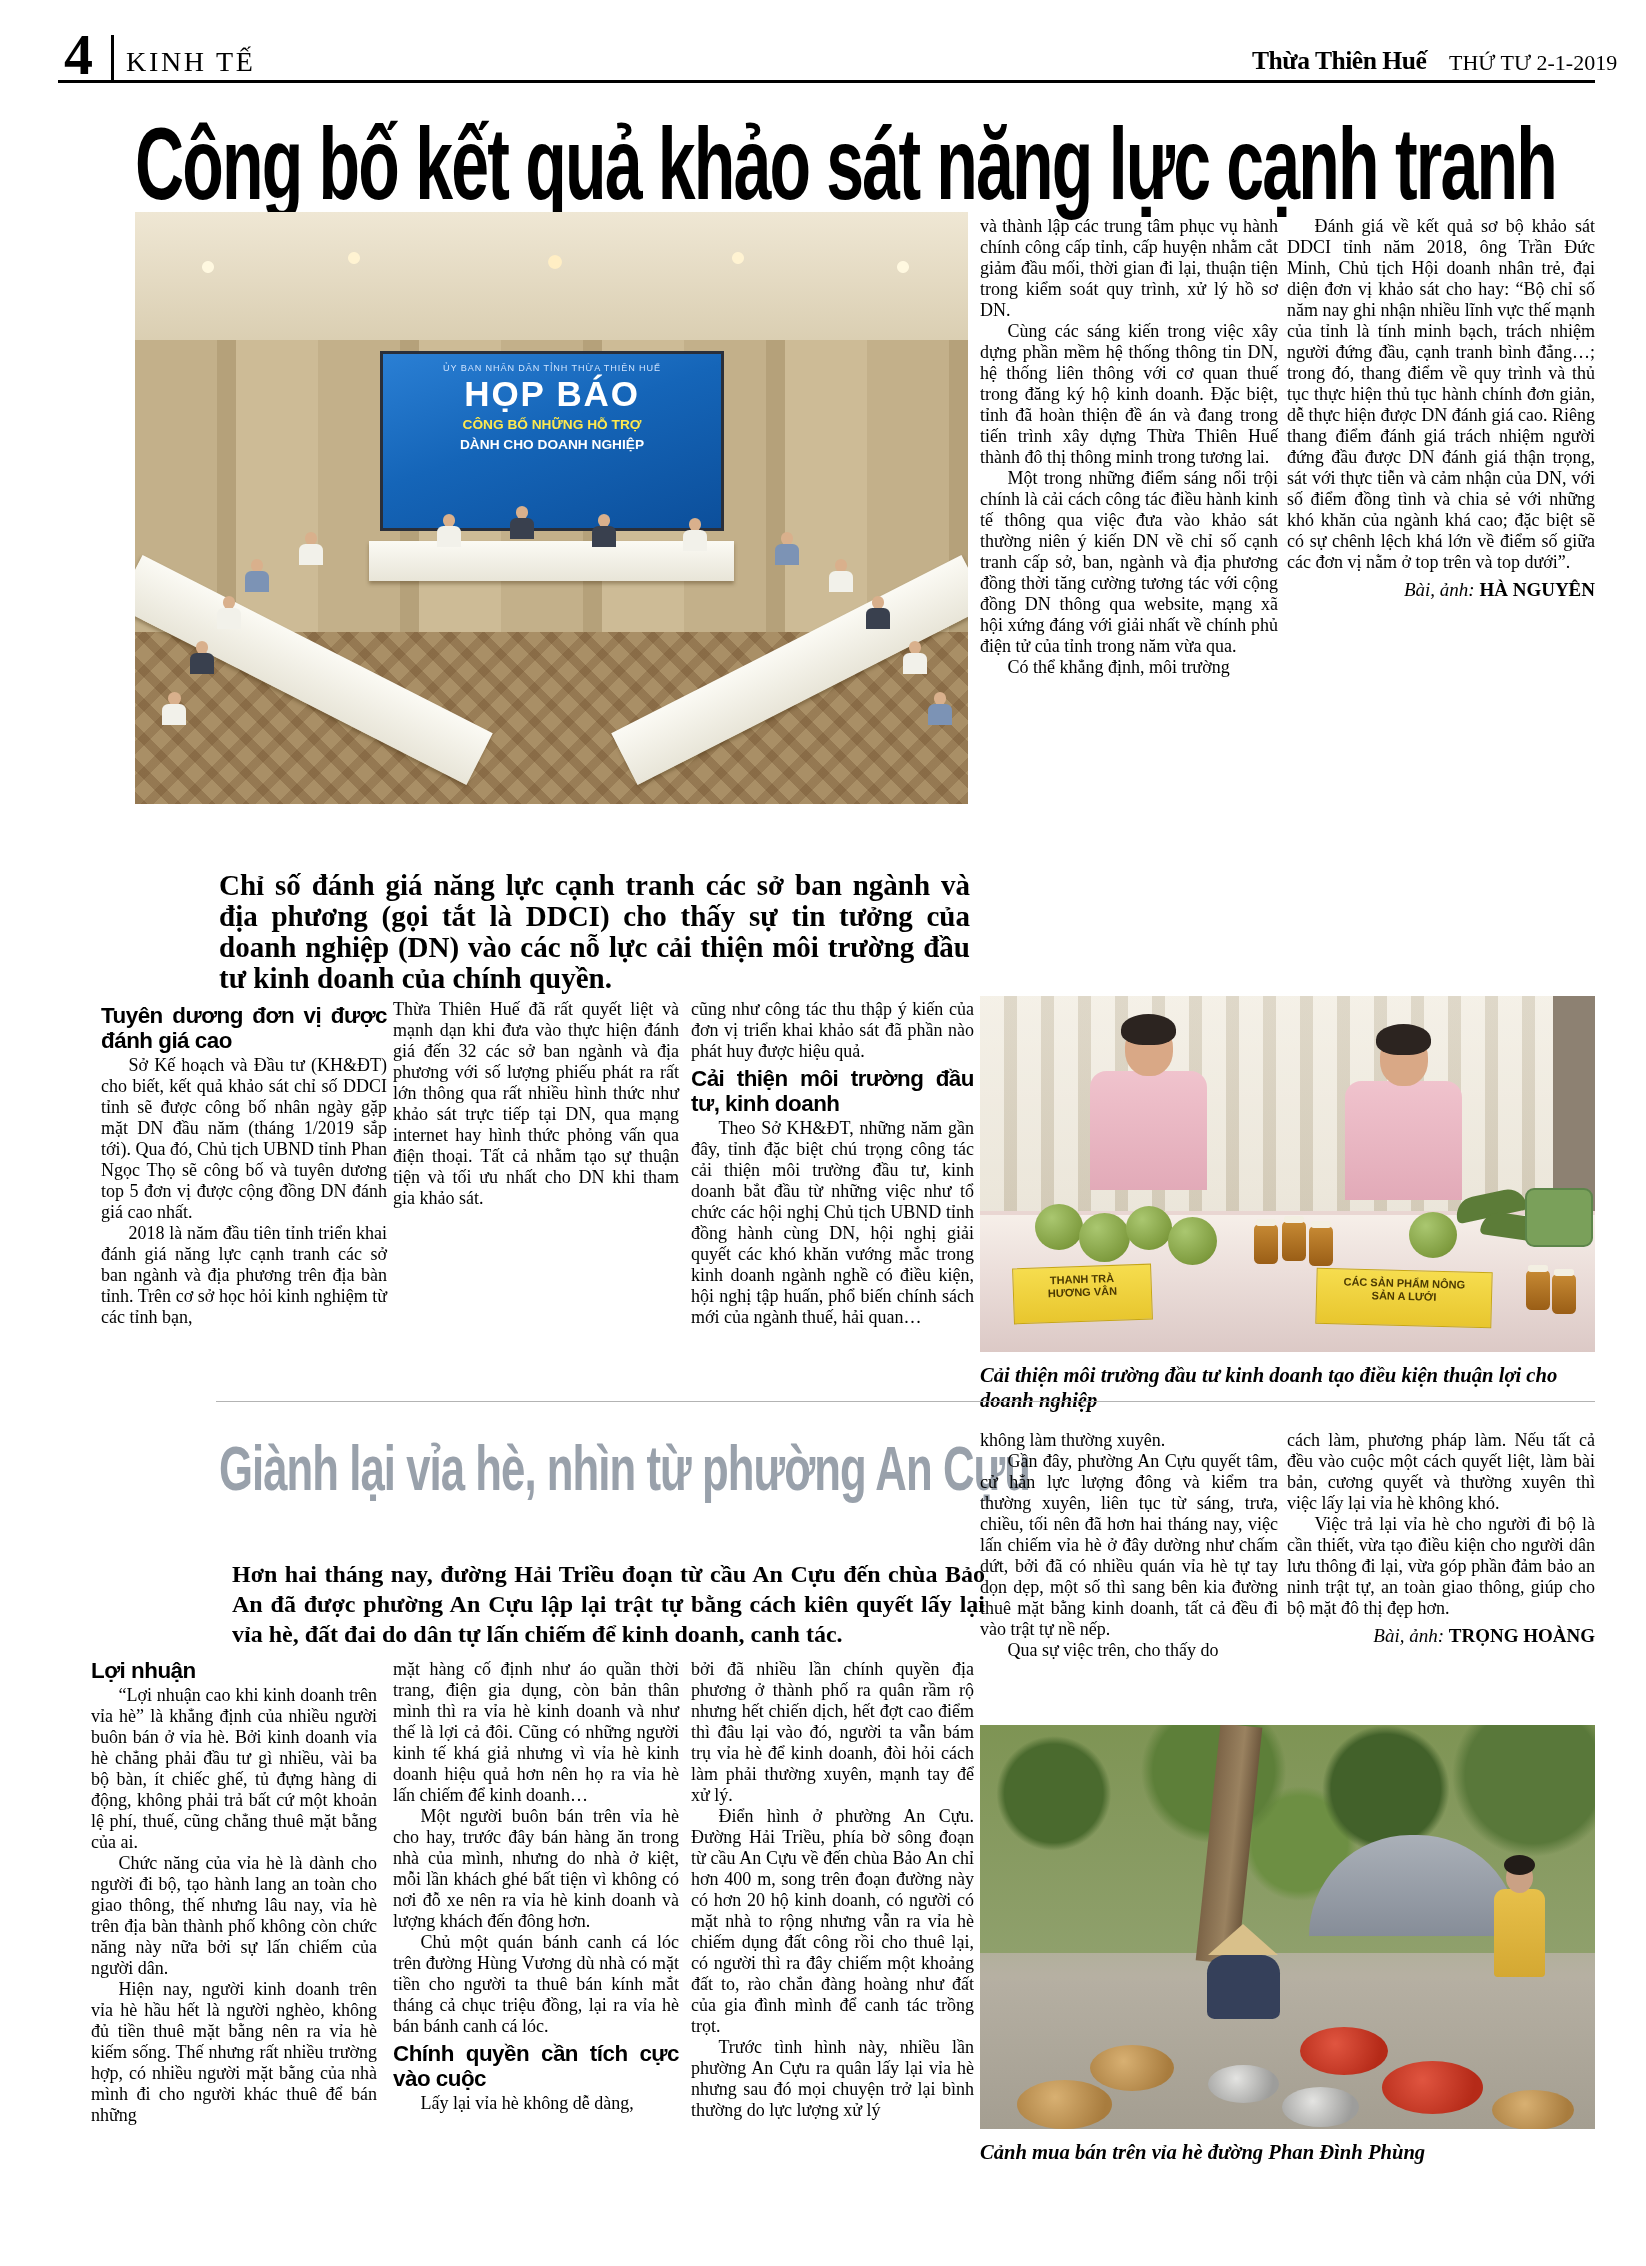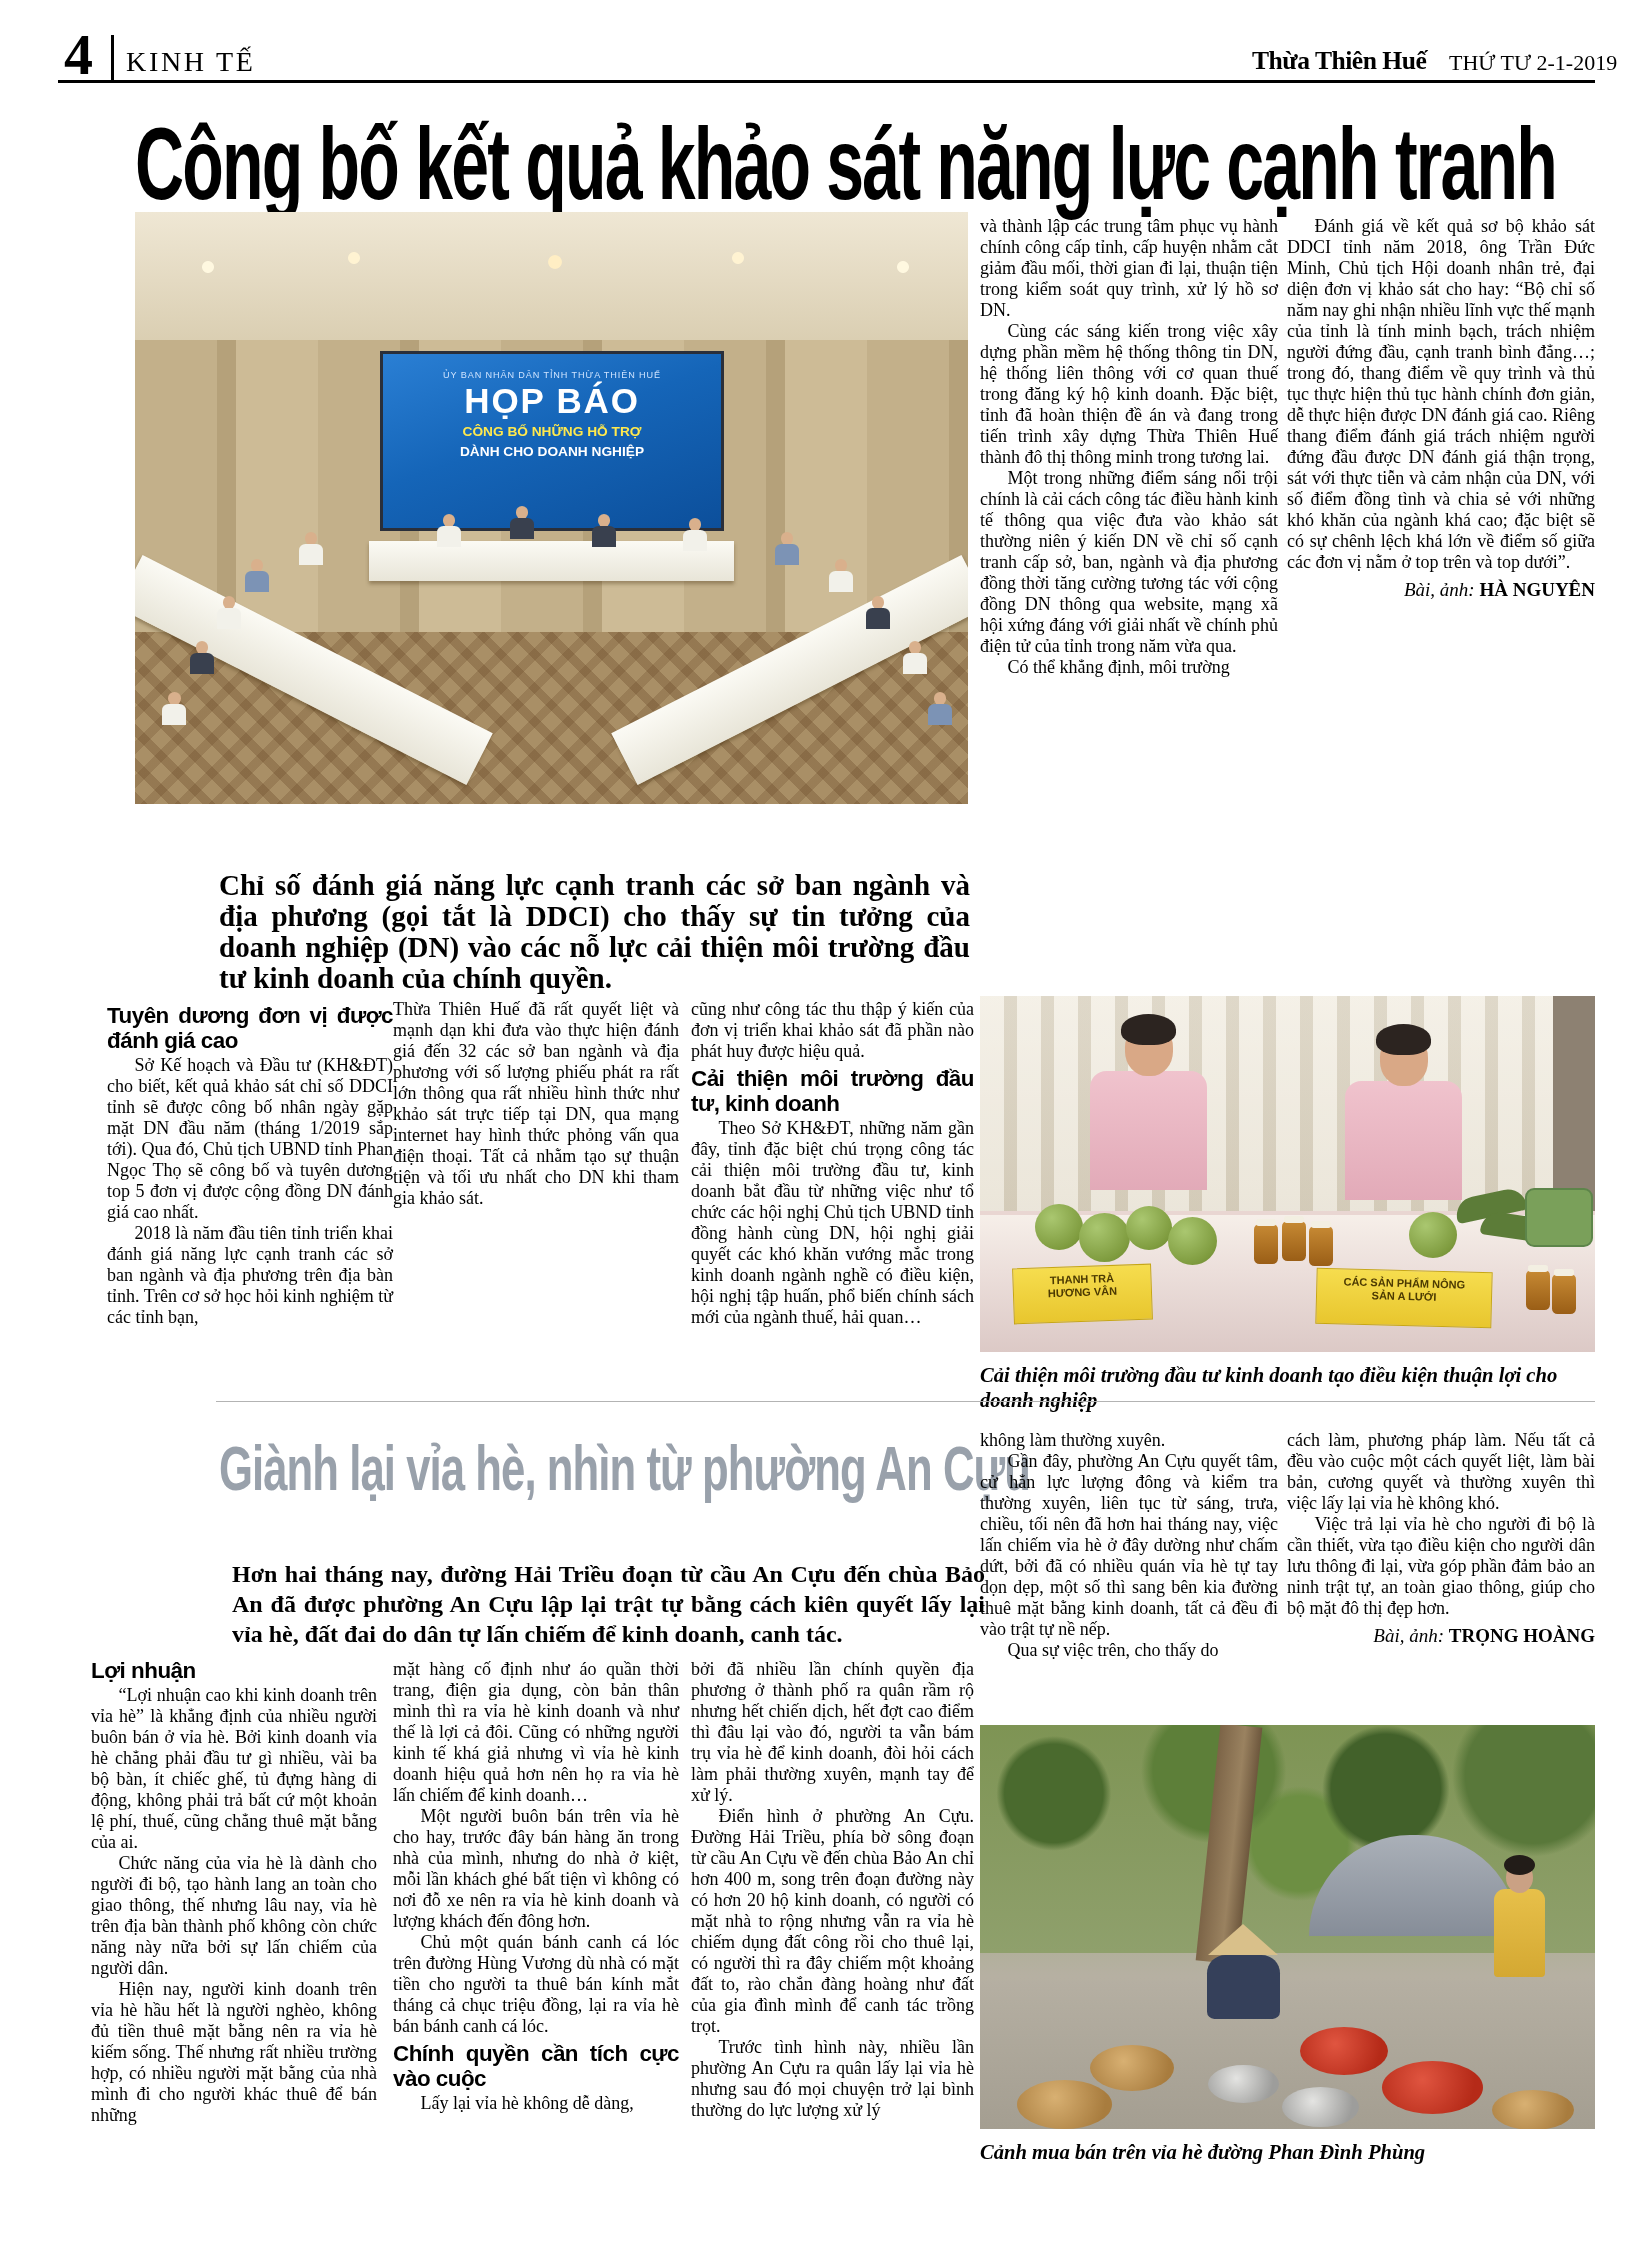--- a/index.html
+++ b/index.html
@@ -46,21 +46,21 @@
       radial-gradient(circle 5.5px at 219px 46px,#fff3d2 0 5.5px,transparent 6.4px),
       radial-gradient(circle 6.4px at 420px 50px,#ffeec4 0 6.4px,transparent 7.3px),
       radial-gradient(circle 5.5px at 603px 46px,#fff3d2 0 5.5px,transparent 6.4px),
       radial-gradient(circle 5.5px at 768px 55px,#fff8e0 0 5.5px,transparent 6.4px),
       linear-gradient(#efe7d4,#d9cdb0);}
   .p1-wall{position:absolute;left:0;top:128px;width:100%;height:292px;
     background:repeating-linear-gradient(90deg,#c3b08a 0 82px,#b5a17a 82px 101px,#cdbb96 101px 183px);}
   .p1-screen{position:absolute;border:3.7px solid #2a2f3a;
     background:linear-gradient(160deg,#2a7fd4 0%,#1565b8 45%,#0c4f9b 100%);
     color:#fff;text-align:center;}
-  .p1-screen .s0{font-family:"Liberation Sans",sans-serif;font-size:9.1px;color:#cfe4ff;margin-top:16px;letter-spacing:0.9px;}
+  .p1-screen .s0{font-family:"Liberation Sans",sans-serif;font-size:9.1px;color:#cfe4ff;margin-top:9px;letter-spacing:0.9px;}
   .p1-screen .s1{font-family:"Liberation Sans",sans-serif;font-size:35px;font-weight:bold;line-height:42px;letter-spacing:1.8px;}
   .p1-screen .s2{font-family:"Liberation Sans",sans-serif;font-size:13.7px;font-weight:bold;color:#ffe94d;line-height:20px;}
   .p1-screen .s3{font-family:"Liberation Sans",sans-serif;font-size:13.7px;font-weight:bold;color:#fff;line-height:20px;}
   .p1-floor{position:absolute;left:0;top:420px;width:100%;height:172px;
     background:#a98f66;
     background-image:repeating-linear-gradient(45deg,rgba(96,62,30,.28) 0 9.1px,transparent 9.1px 24px),
       repeating-linear-gradient(-45deg,rgba(96,62,30,.22) 0 9.1px,transparent 9.1px 24px);}
   .p1-table{position:absolute;background:linear-gradient(#fbfaf4,#e8e5d8);box-shadow:0 2.7px 3.7px rgba(60,40,10,.35);}
   .person{position:absolute;width:24px;height:33px;}
   .person::before{content:"";position:absolute;left:5.5px;top:0;width:12.8px;height:12.8px;border-radius:50%;background:#d9b astre;}
@@ -167,21 +167,21 @@
     <p class="ind">Có thể khẳng định, môi trường</p>
   </div>
   <div class="col" style="left:1287px;top:216px;width:308px;">
     <p class="ind">Đánh giá về kết quả sơ bộ khảo sát DDCI tỉnh năm 2018, ông Trần Đức Minh, Chủ tịch Hội doanh nhân trẻ, đại diện đơn vị khảo sát cho hay: “Bộ chỉ số năm nay ghi nhận nhiều lĩnh vực thế mạnh của tỉnh là tính minh bạch, trách nhiệm người đứng đầu, cạnh tranh bình đẳng…; trong đó, thang điểm về quy trình và thủ tục thực hiện thủ tục hành chính đơn giản, dễ thực hiện được DN đánh giá cao. Riêng thang điểm đánh giá trách nhiệm người đứng đầu được DN đánh giá thận trọng, sát với thực tiễn và cảm nhận của DN, với số điểm đồng tình và chia sẻ với những khó khăn của ngành khá cao; đặc biệt sẽ có sự chênh lệch khá lớn về điểm số giữa các đơn vị nằm ở top trên và top dưới”.</p>
     <div class="byline">
       <span class="lab">Bài, ảnh:</span>
       <span class="nm">HÀ NGUYÊN</span>
     </div>
   </div>
 
-  <div class="col" style="left:107px;top:999px;width:286px;">
+  <div class="col" style="left:101px;top:999px;width:286px;">
     <div class="subhead">Tuyên dương đơn vị được đánh giá cao</div>
     <p class="ind">Sở Kế hoạch và Đầu tư (KH&amp;ĐT) cho biết, kết quả khảo sát chỉ số DDCI tỉnh sẽ được công bố nhân ngày gặp mặt DN đầu năm (tháng 1/2019 sắp tới). Qua đó, Chủ tịch UBND tỉnh Phan Ngọc Thọ sẽ công bố và tuyên dương top 5 đơn vị được cộng đồng DN đánh giá cao nhất.</p>
     <p class="ind">2018 là năm đầu tiên tỉnh triển khai đánh giá năng lực cạnh tranh các sở ban ngành và địa phương trên địa bàn tỉnh. Trên cơ sở học hỏi kinh nghiệm từ các tỉnh bạn,</p>
   </div>
   <div class="col" style="left:393px;top:999px;width:286px;">
     <p>Thừa Thiên Huế đã rất quyết liệt và mạnh dạn khi đưa vào thực hiện đánh giá đến 32 các sở ban ngành và địa phương với số lượng phiếu phát ra rất lớn thông qua rất nhiều hình thức như khảo sát trực tiếp tại DN, qua mạng internet hay hình thức phỏng vấn qua điện thoại. Tất cả nhằm tạo sự thuận tiện và tối ưu nhất cho DN khi tham gia khảo sát.</p>
   </div>
   <div class="col" style="left:691px;top:999px;width:283px;">
     <p>cũng như công tác thu thập ý kiến của đơn vị triển khai khảo sát đã phần nào phát huy được hiệu quả.</p>
     <div class="subhead">Cải thiện môi trường đầu tư, kinh doanh</div>

